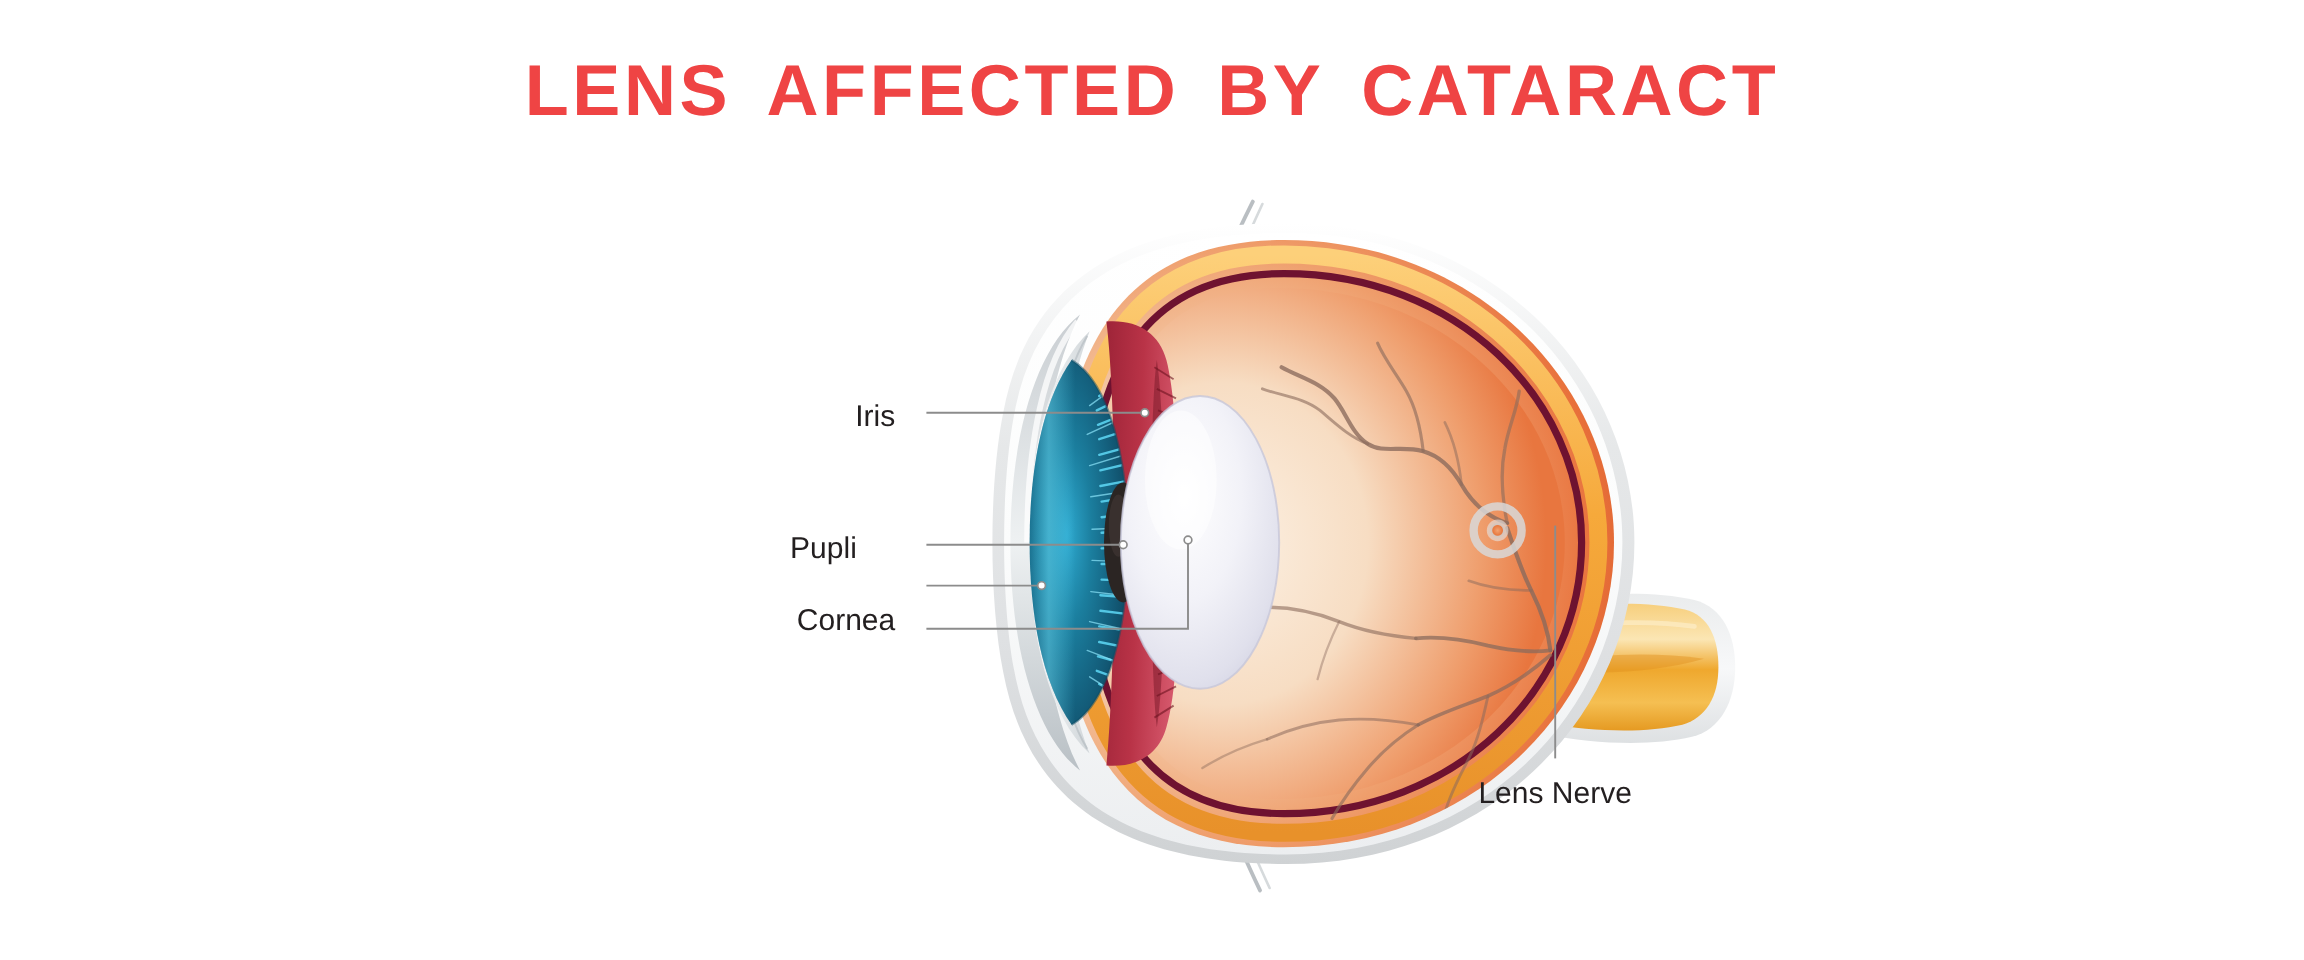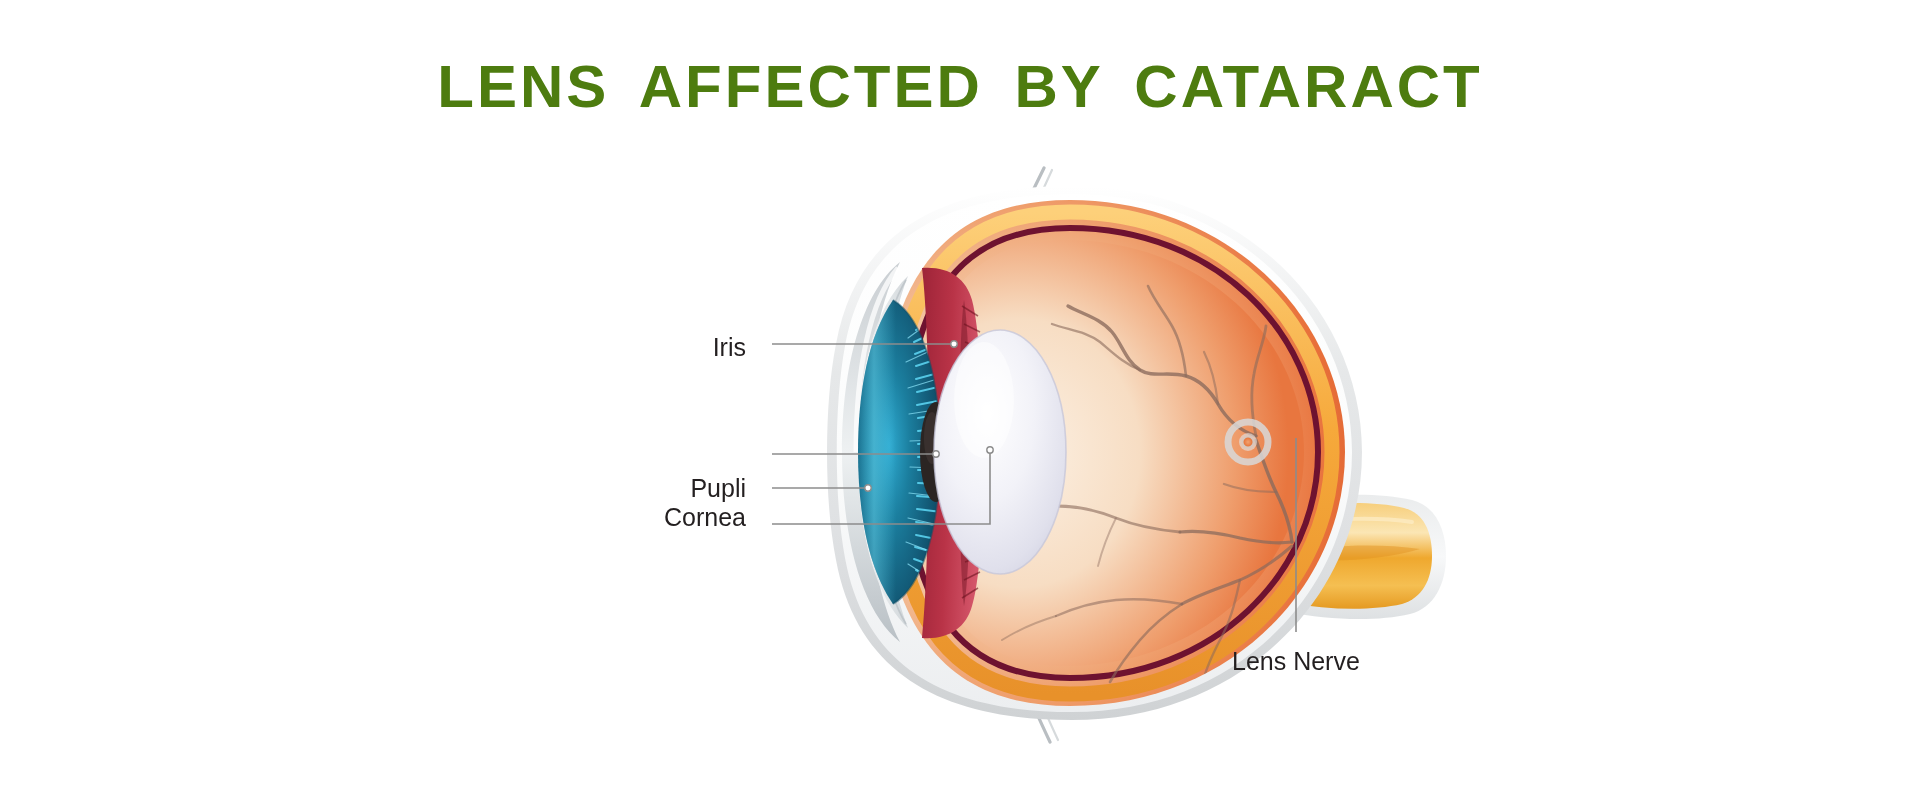--- a/index.html
+++ b/index.html
@@ -17,29 +17,29 @@
     width: 1920px;
     height: 800px;
     background: #ffffff;
     overflow: hidden;
   }
 
   
   #title {
     position: absolute;
     left: 0;
-    top: 52px;
+    top: 41px;
     width: 1920px;
     text-align: center;
     font-family: "Liberation Sans", sans-serif;
     font-size: 60px;
     font-weight: bold;
     letter-spacing: 3px;
     word-spacing: 12px;
-    color: #4d7c0f;
+    color: #ef4444;
     white-space: nowrap;
     user-select: none;
   }
 
   
   #diagram {
     position: absolute;
     left: 0;
     top: 0;
     width: 1920px;
@@ -67,21 +67,21 @@
   }
   .label.multi {
     white-space: normal;
     text-align: center;
     width: 230px;
     transform: translateX(-100%);
   }
   .label-line { white-space: nowrap; display: block; }
 
   #label-iris    { left: 746px; top: 331px; }
-  #label-pupil   { left: 746px; top: 441px; margin-top: 31px; }
+  #label-pupil   { left: 714px; top: 441px; }
   #label-cornea  { left: 746px; top: 501px; }
   #label-lens    { left: 746px; top: 508px; }
   #label-optic   { left: 1232px; top: 645px; }
 </style>
 </head>
 <body>
 
 <div id="canvas">
 
   <div id="title">LENS AFFECTED BY CATARACT</div>

